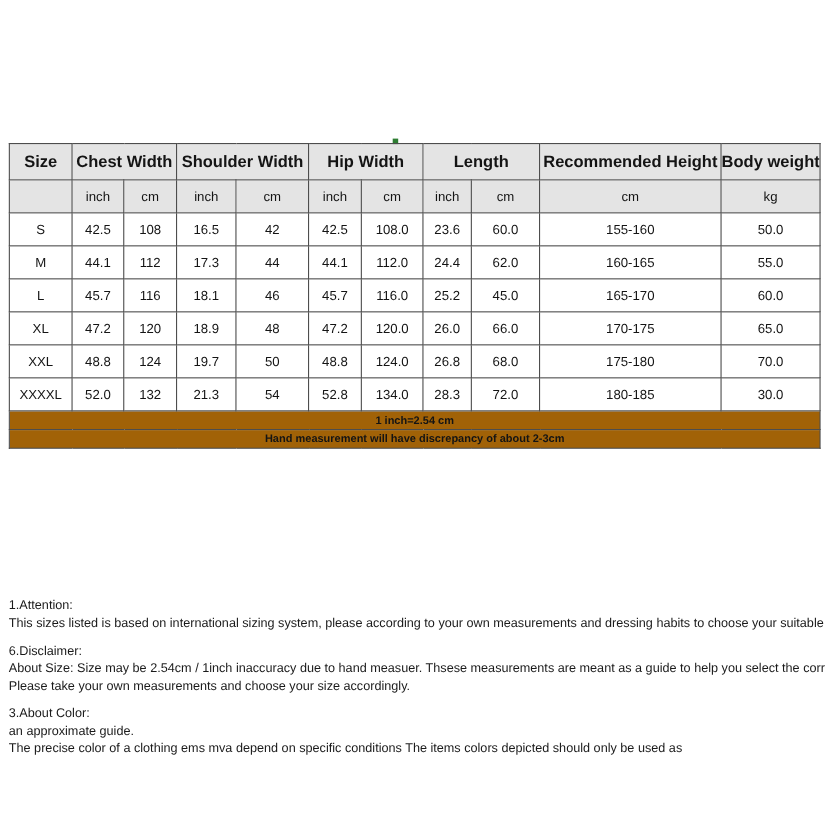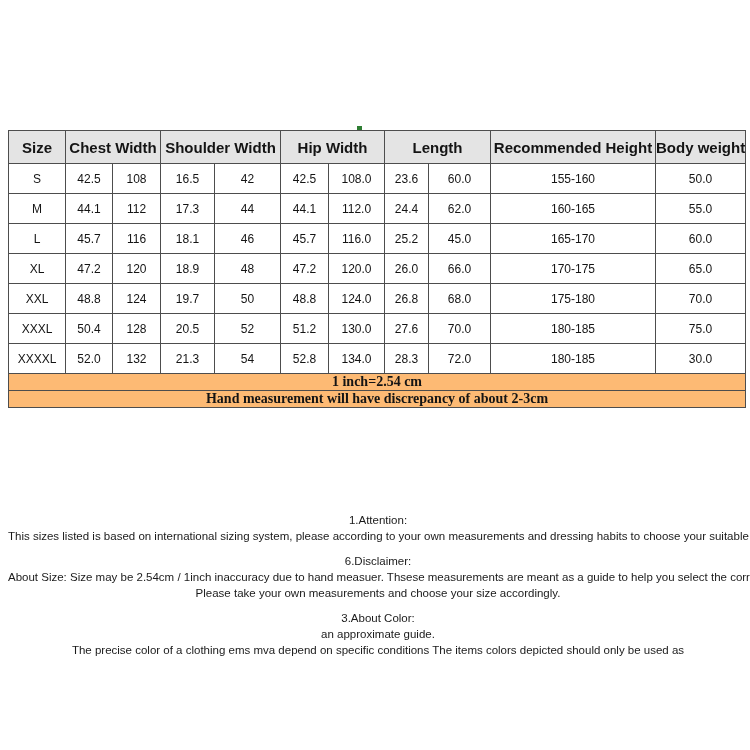--- a/index.html
+++ b/index.html
@@ -49,33 +49,32 @@
     font-size: 12px;
     font-weight: normal;
   }
   .r-data td {
     height: 29px;
     background: #ffffff;
     font-size: 12px;
   }
   .r-note td {
     height: 16px;
-    background: #fdba74;
-    font-family: Liberation Serif, serif;
-    font-size: 14px;
+    background: #a16207;
+    font-family: Liberation Sans, sans-serif;
+    font-size: 10px;
     font-weight: bold;
     letter-spacing: 0px;
   }
   .footnotes {
     position: absolute;
-    left: 8px; top: 512px;
+    left: 8px; top: 543px;
     width: 740px;
     color: #1a1a1a;
     font-size: 11.5px;
-    text-align: center;
   }
   .fn-section { margin-bottom: 9px; }
   .fn-title, .fn-line {
     line-height: 16px;
     white-space: nowrap;
   }
 </style>
 </head>
 <body>
 
@@ -102,20 +101,33 @@
         <tr class="r-head">
       <th>Size</th>
       <th colspan="2">Chest Width</th>
       <th colspan="2">Shoulder Width</th>
       <th colspan="2">Hip Width</th>
       <th colspan="2">Length</th>
       <th>Recommended Height</th>
       <th>Body weight</th>
     </tr>
 
+    <tr class="r-units">
+      <td></td>
+      <td>inch</td>
+      <td>cm</td>
+      <td>inch</td>
+      <td>cm</td>
+      <td>inch</td>
+      <td>cm</td>
+      <td>inch</td>
+      <td>cm</td>
+      <td>cm</td>
+      <td>kg</td>
+    </tr>
 
     <tr class="r-data">
       <td>S</td>
       <td>42.5</td>
       <td>108</td>
       <td>16.5</td>
       <td>42</td>
       <td>42.5</td>
       <td>108.0</td>
       <td>23.6</td>
@@ -173,33 +185,20 @@
       <td>19.7</td>
       <td>50</td>
       <td>48.8</td>
       <td>124.0</td>
       <td>26.8</td>
       <td>68.0</td>
       <td>175-180</td>
       <td>70.0</td>
     </tr>
 
-    <tr class="r-data">
-      <td>XXXL</td>
-      <td>50.4</td>
-      <td>128</td>
-      <td>20.5</td>
-      <td>52</td>
-      <td>51.2</td>
-      <td>130.0</td>
-      <td>27.6</td>
-      <td>70.0</td>
-      <td>180-185</td>
-      <td>75.0</td>
-    </tr>
 
     <tr class="r-data">
       <td>XXXXL</td>
       <td>52.0</td>
       <td>132</td>
       <td>21.3</td>
       <td>54</td>
       <td>52.8</td>
       <td>134.0</td>
       <td>28.3</td>

